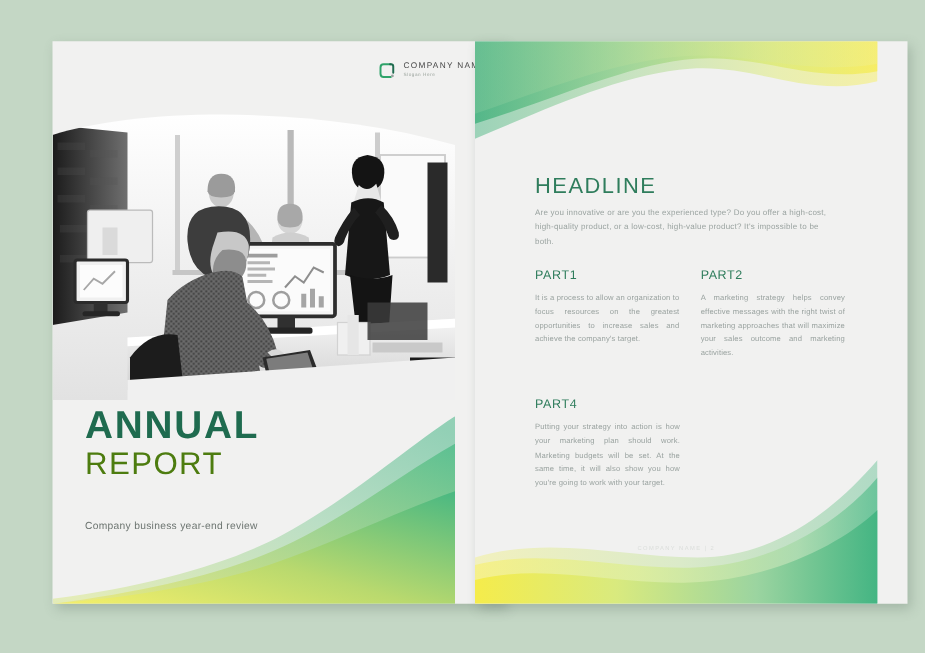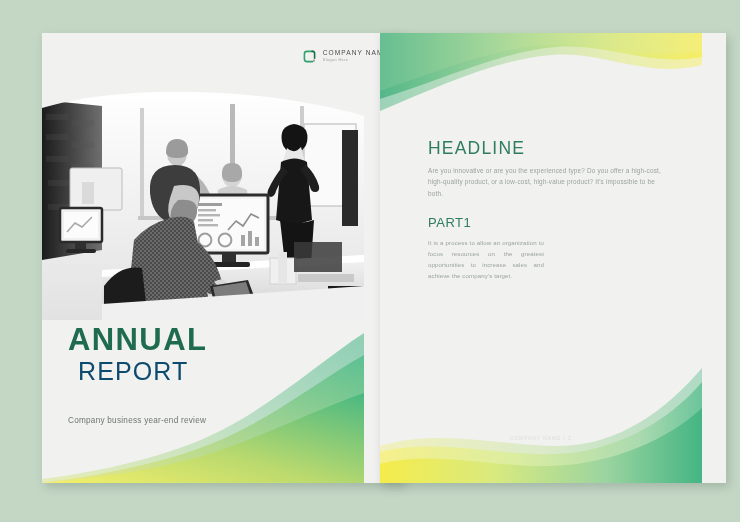--- a/index.html
+++ b/index.html
@@ -90,24 +90,23 @@
     font-size: 31px;
     font-weight: 700;
     letter-spacing: 1.4px;
     color: #1f6b4f;
     line-height: 1.02;
   }
   .title-report {
     font-size: 25px;
     font-weight: 400;
     letter-spacing: 1.1px;
-    color: #0c4a6e;
+    color: #4d7c0f;
     line-height: 1.12;
     margin-top: 1px;
-    margin-left: 10px;
   }
   .title-sub {
     margin-top: 31px;
     font-size: 8.2px;
     letter-spacing: 0.25px;
     color: #6d7571;
   }
 
   
   .wave-layer {
@@ -161,21 +160,21 @@
     position: absolute;
     left: 48px;
     top: 182px;
     width: 248px;
   }
   .parts-row { display: flex; gap: 17px; }
   .parts-row + .parts-row { margin-top: 30px; }
 
   .part-col { width: 116px; }
   .part-title {
-    font-size: 13px;
+    font-size: 10px;
     font-weight: 400;
     letter-spacing: 0.5px;
     color: #2f7d5c;
     margin-bottom: 7px;
   }
   .part-body {
     font-size: 6.1px;
     line-height: 1.82;
     letter-spacing: 0.12px;
     color: #9aa3a0;
@@ -442,22 +441,30 @@
     <div class="inside-content">
       <div class="headline">HEADLINE</div>
       <div class="intro-text">Are you innovative or are you the experienced type? Do you offer a high-cost, high-quality product, or a low-cost, high-value product? It's impossible to be both.</div>
 
       <div class="parts-grid">
         <div class="parts-row">
           <div class="part-col">
             <div class="part-title">PART1</div>
             <div class="part-body">It is a process to allow an organization to focus resources on the greatest opportunities to increase sales and achieve the company's target.</div>
           </div>
+          <div class="part-col">
+            <div class="part-title">PART2</div>
+            <div class="part-body">A marketing strategy helps convey effective messages with the right twist of marketing approaches that will maximize your sales outcome and marketing activities.</div>
+          </div>
         </div>
         <div class="parts-row">
+          <div class="part-col">
+            <div class="part-title">PART4</div>
+            <div class="part-body">Putting your strategy into action is how your marketing plan should work. Marketing budgets will be set. At the same time, it will also show you how you're going to work with your target.</div>
+          </div>
         </div>
       </div>
 
       <div class="page-footer">COMPANY NAME  |  2</div>
     </div>
   </div>
 
 </div>
 
 </body></html>

